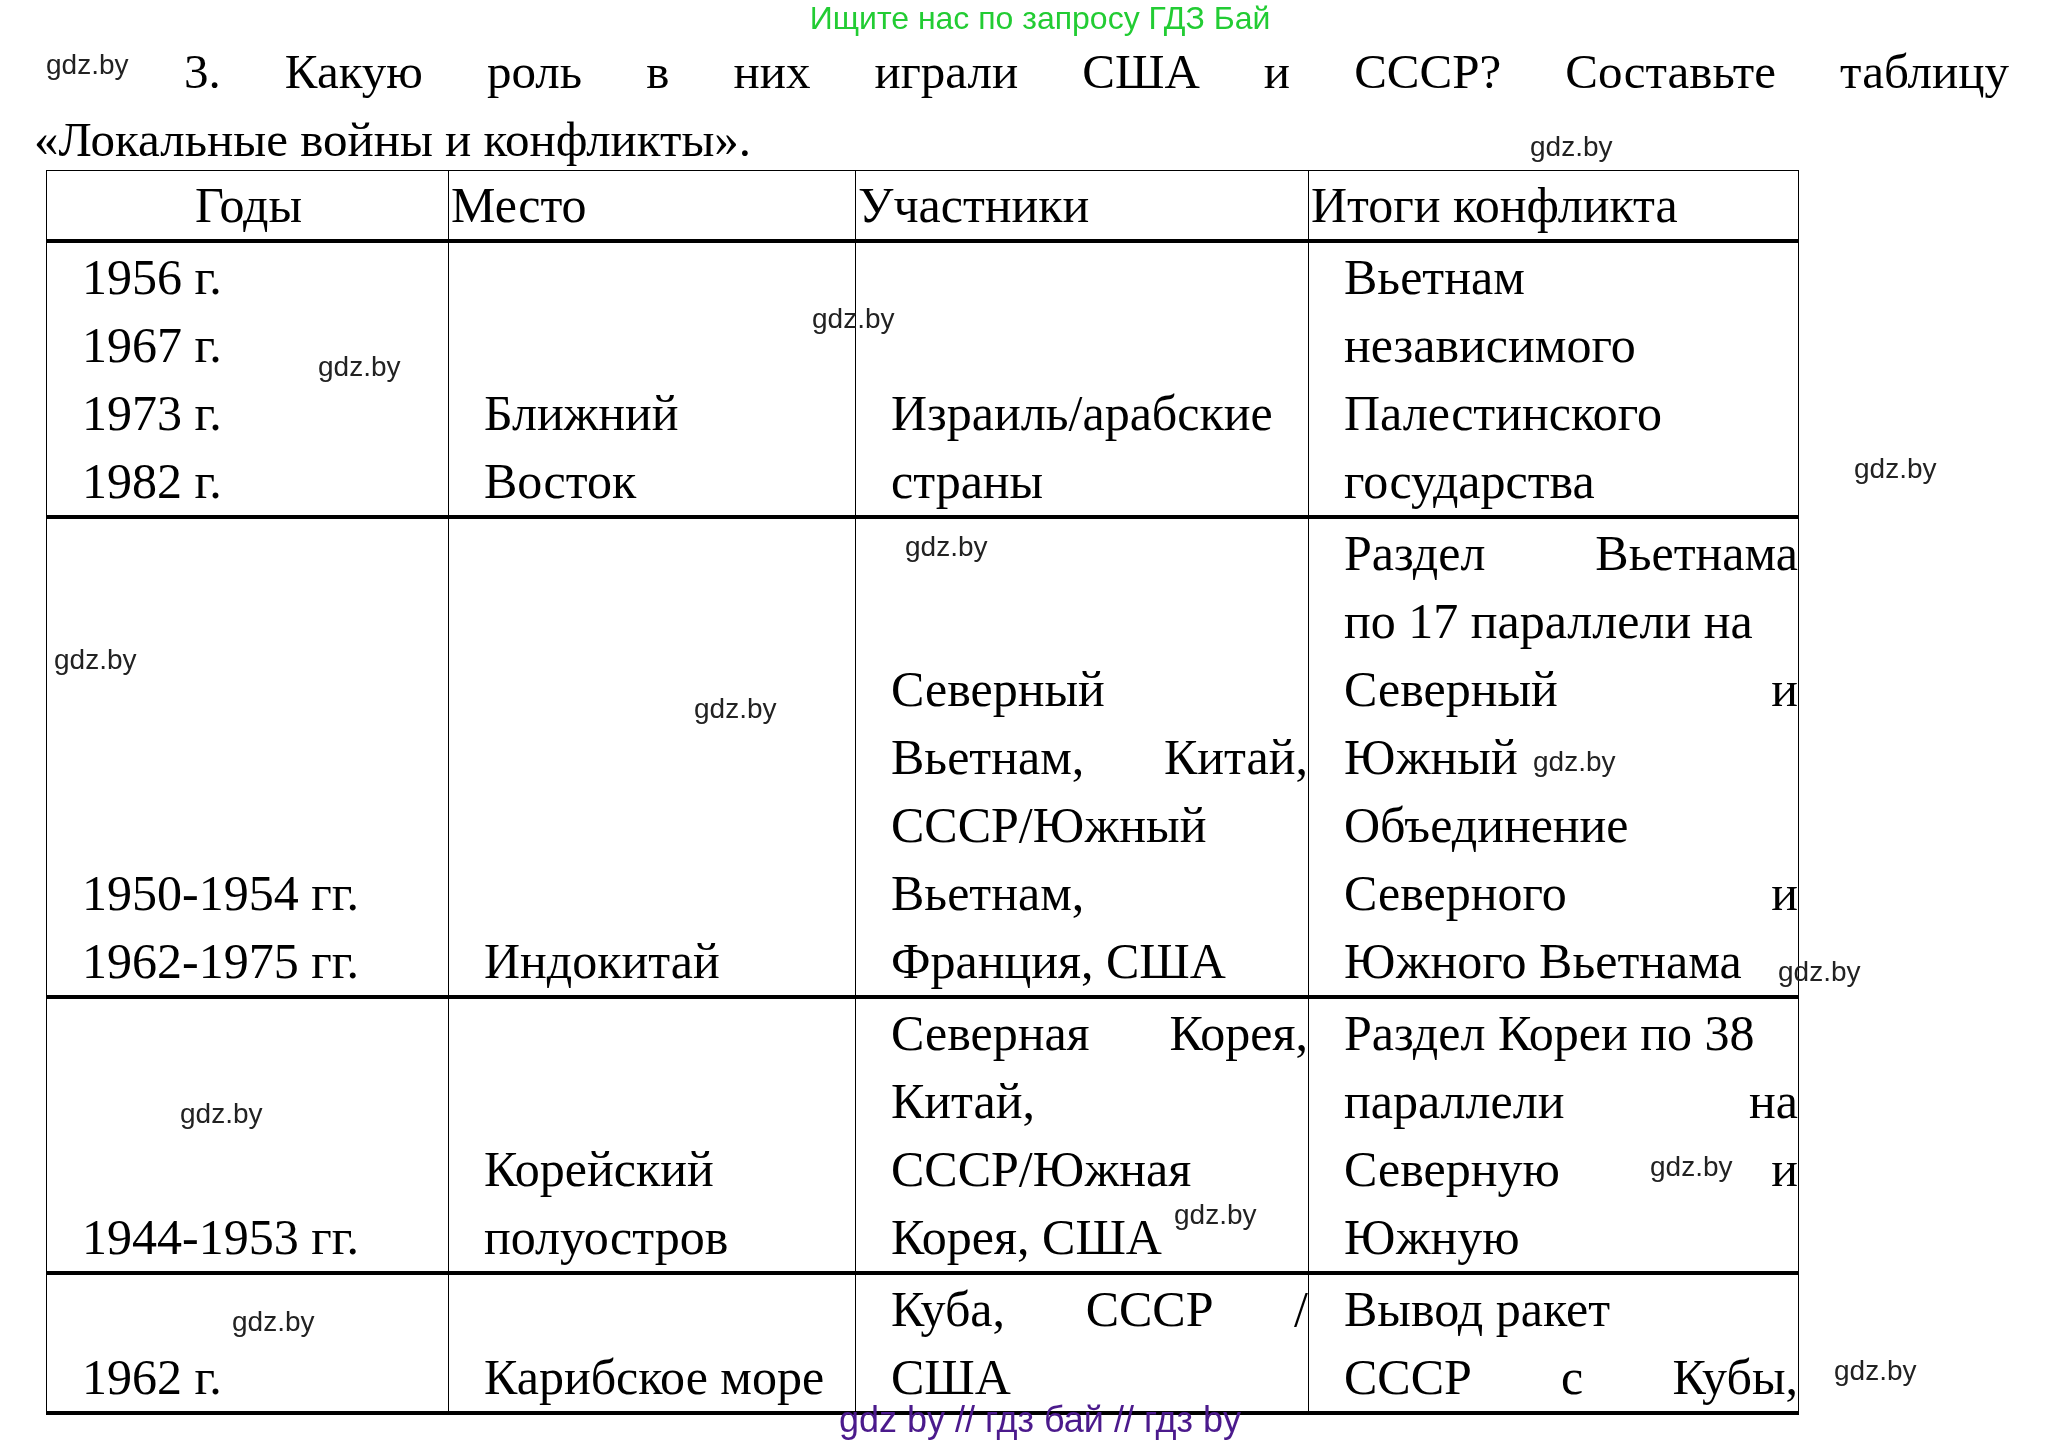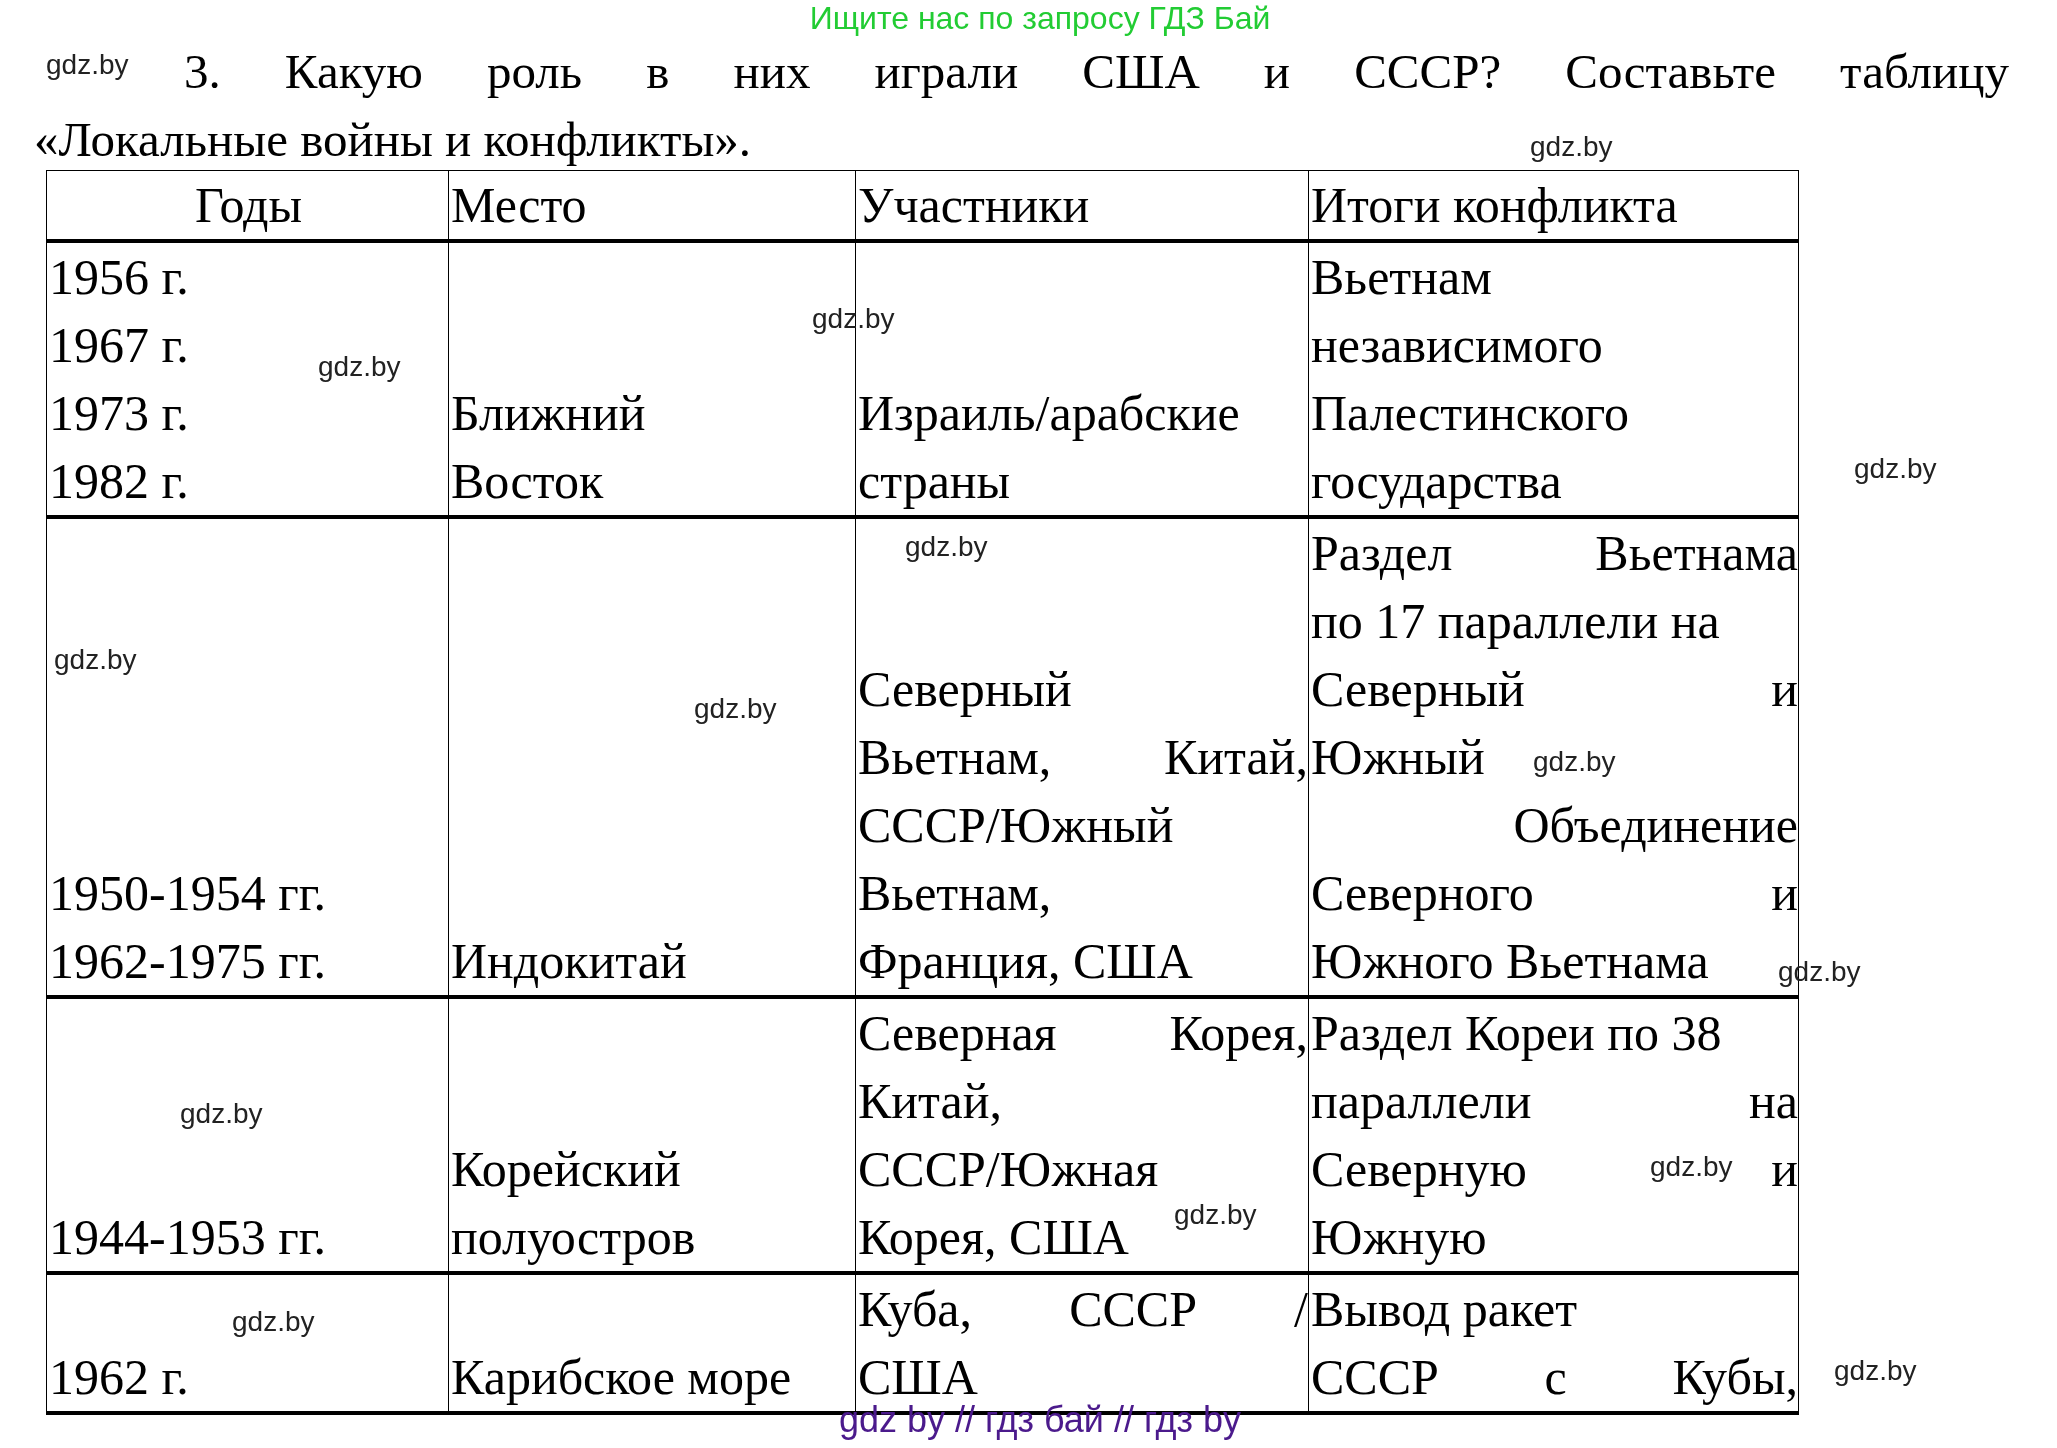--- a/index.html
+++ b/index.html
@@ -7,21 +7,21 @@
   .banner { position:absolute; top:0; left:0; width:2080px; text-align:center; font-family:"Liberation Sans", sans-serif; font-size:32px; line-height:36px; color:#22cc33; }
   .q { position:absolute; left:34px; width:1975px; font-size:49px; line-height:68px; }
   .q1 { top:38px; text-align:justify; text-align-last:justify; padding-left:150px; box-sizing:border-box; }
   .q2 { top:106px; }
   .wm { position:absolute; font-family:"Liberation Sans", sans-serif; font-size:28px; color:#222; line-height:30px; }
   table { position:absolute; left:46px; top:170px; border-collapse:collapse; table-layout:fixed; }
   td, th { border:1.5px solid #000; vertical-align:bottom; padding:0 0 0 2px; font-size:50px; line-height:68px; font-weight:normal; text-align:left; overflow:hidden; white-space:normal; }
   th { vertical-align:middle; height:68px; border-bottom:4px solid #000; }
   tr.r td { border-bottom:4px solid #000; }
   .cj { text-align:justify; text-align-last:justify; }
-  .line { display:block; }
+  .line { display:block;margin-left:33px; }
   .footer { position:absolute; top:1425px; left:0; width:2080px; text-align:center; font-family:"Liberation Sans", sans-serif; font-size:36px; color:#4b1a8c; transform:translateY(-26px); }
 </style>
 </head>
 <body>
 
 <div class="banner">Ищите нас по запросу ГДЗ Бай</div>
 
 <div class="q q1">3. Какую роль в них играли США и СССР? Составьте таблицу</div>
 <div class="q q2">«Локальные войны и конфликты».</div>
 
@@ -76,21 +76,21 @@
       <span class="line cj">Вьетнам, Китай,</span>
       <span class="line">СССР/Южный</span>
       <span class="line">Вьетнам,</span>
       <span class="line">Франция, США</span>
     </td>
     <td>
       <span class="line cj">Раздел Вьетнама</span>
       <span class="line">по 17 параллели на</span>
       <span class="line cj">Северный и</span>
       <span class="line">Южный</span>
-      <span class="line" style="text-align:right">Объединение</span>
+      <span class="line" style="">Объединение</span>
       <span class="line cj">Северного и</span>
       <span class="line">Южного Вьетнама</span>
     </td>
   </tr>
 
   <tr class="r" style="height:274px">
     <td>
       <span class="line">1944-1953 гг.</span>
     </td>
     <td>

